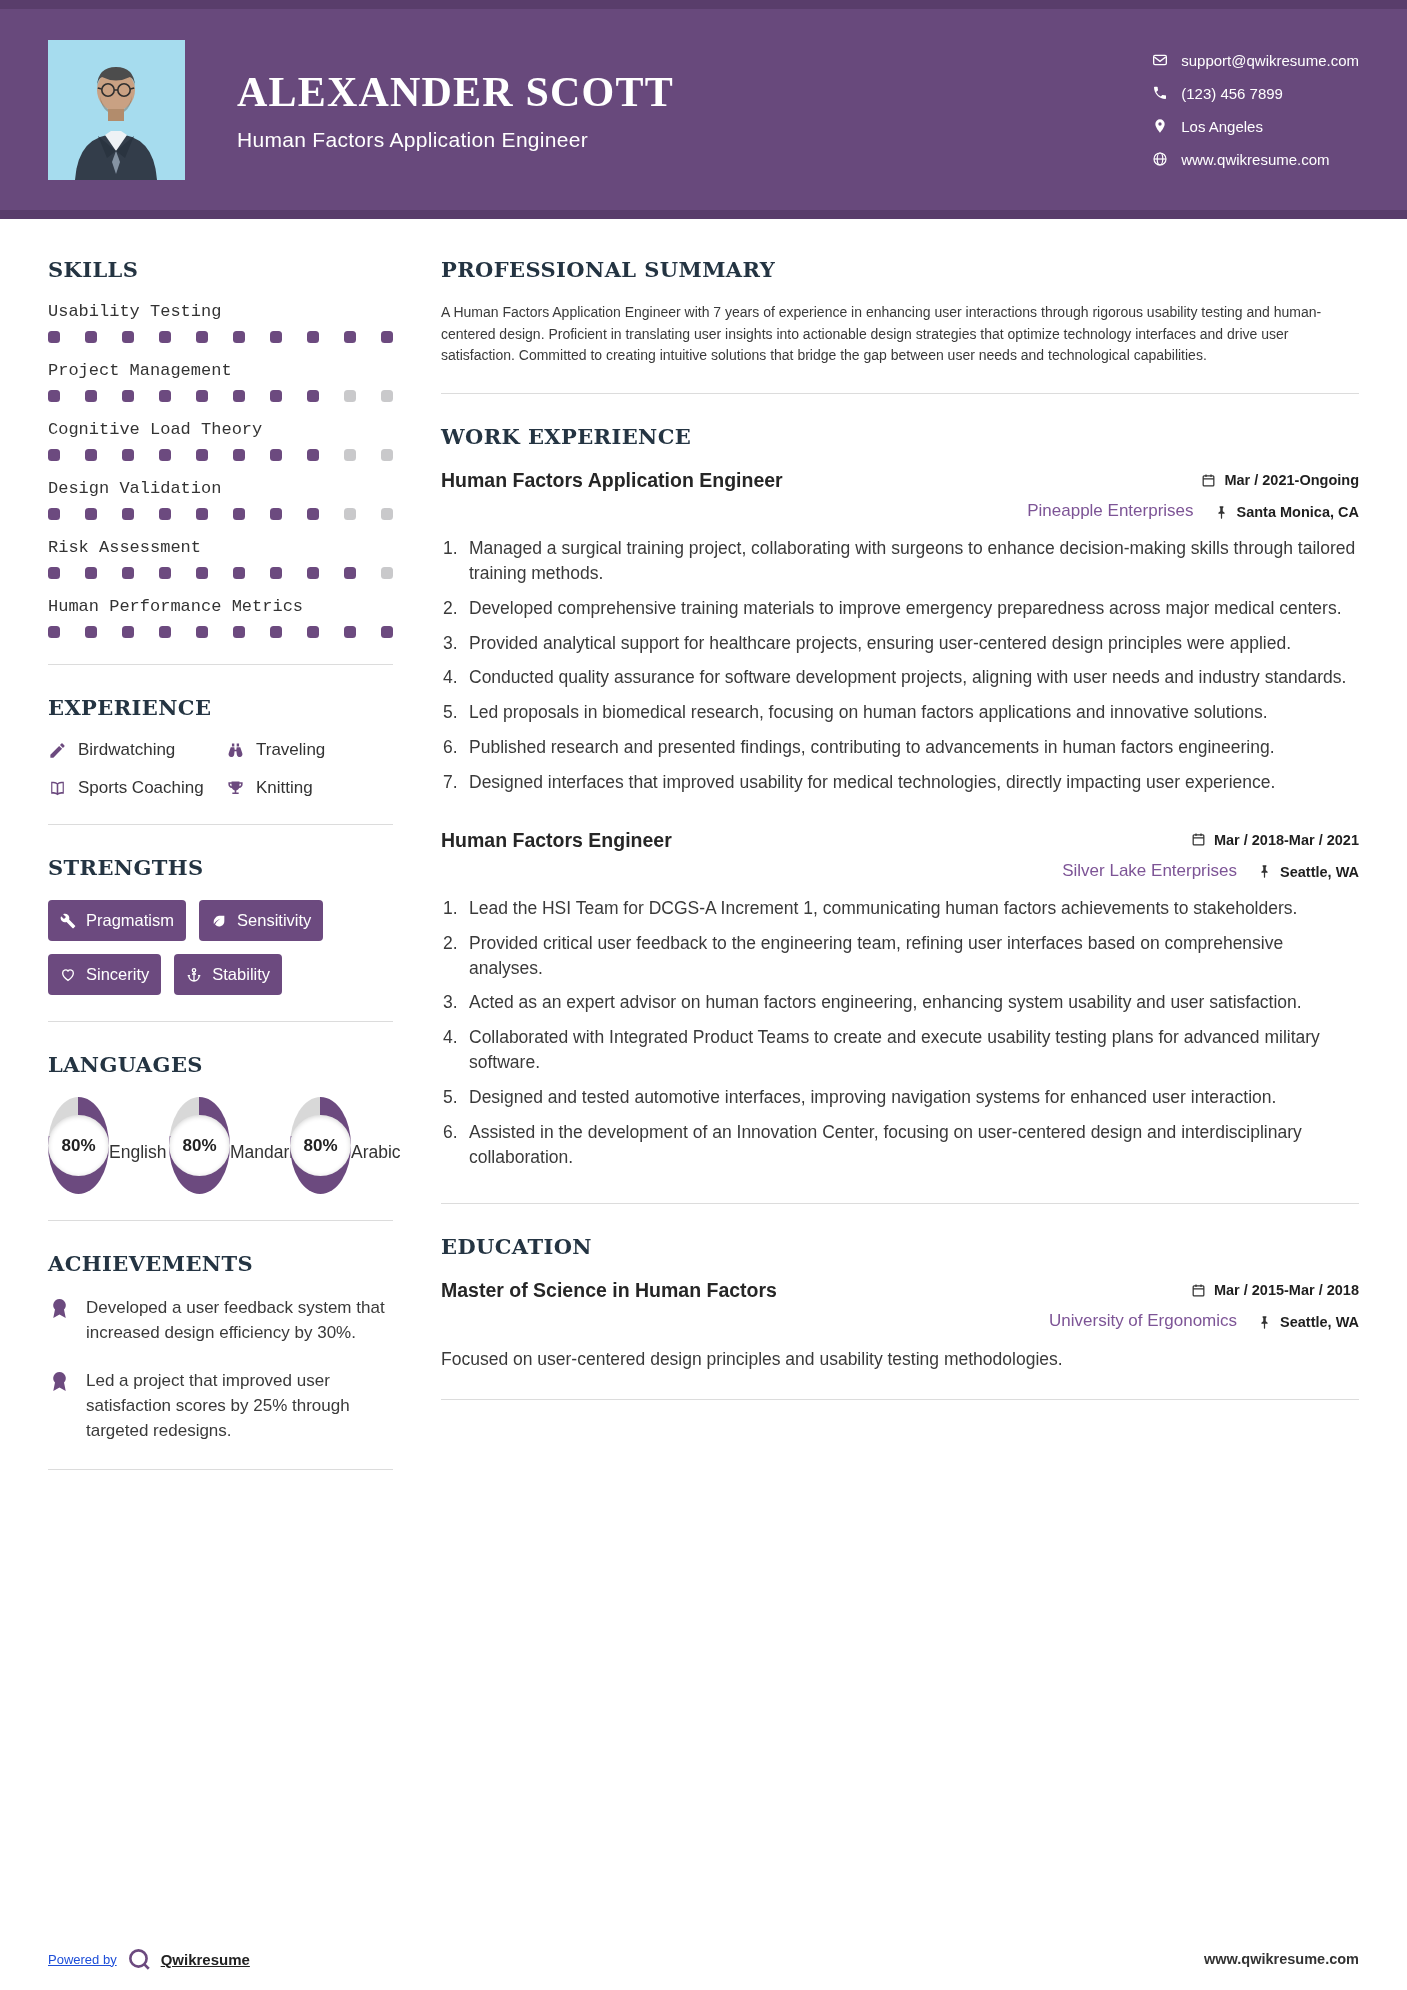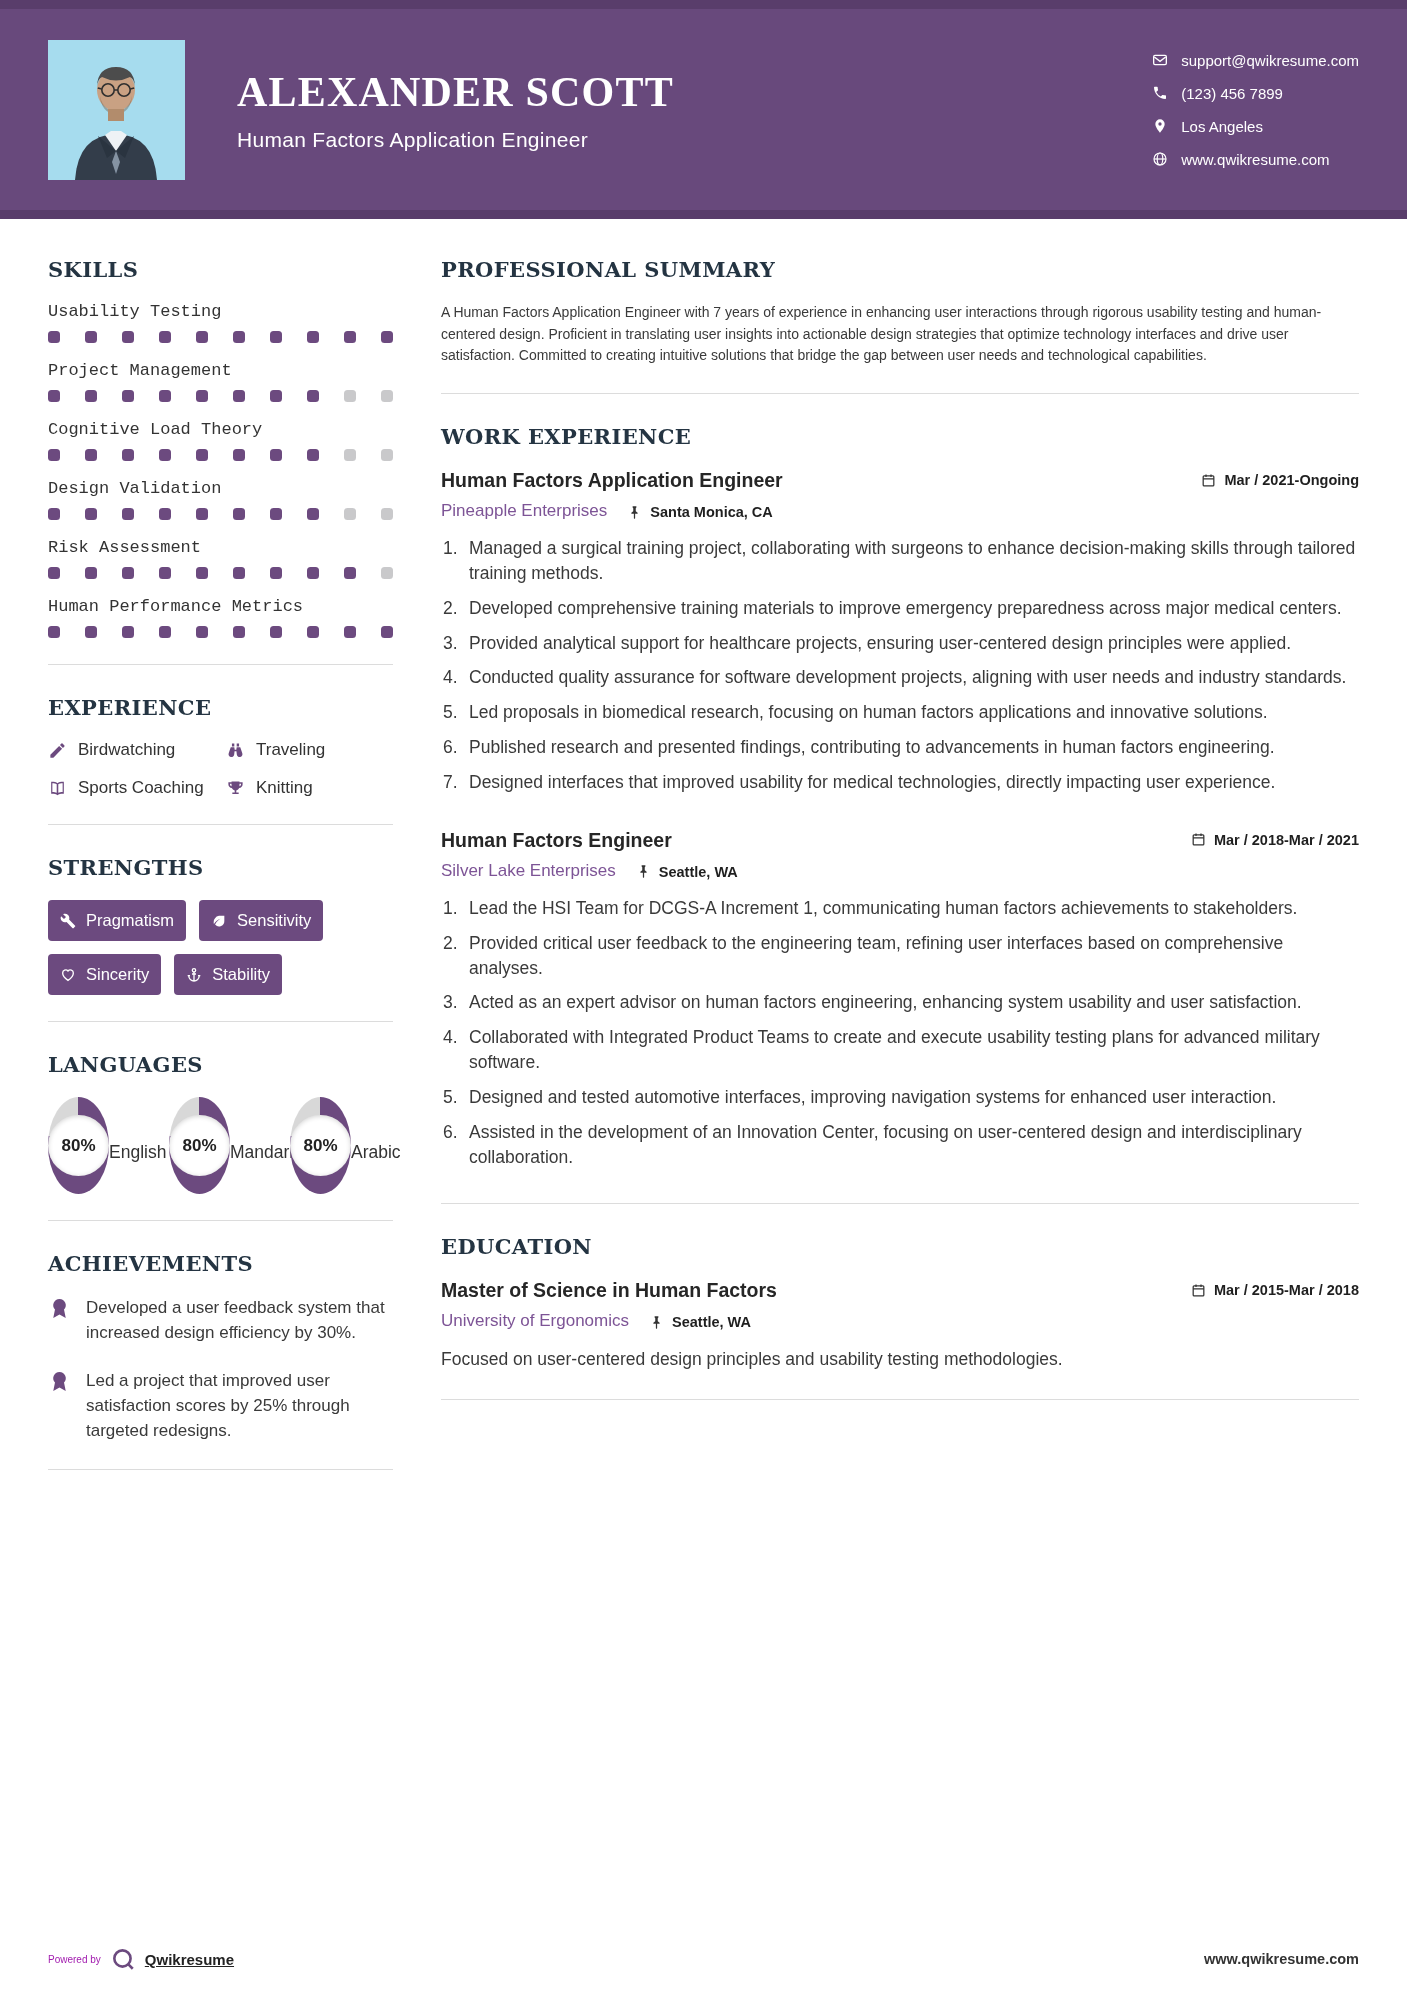--- a/index.html
+++ b/index.html
@@ -150,21 +150,21 @@
   .ach .icon { width: 23px; height: 23px; color: var(--accent); margin-top: 1px; }
 
   
   .summary-text { margin: 0; font-size: 14px; line-height: 1.55; color: var(--body); }
 
   .job { margin-bottom: 34px; }
   .job-head { display: flex; justify-content: space-between; align-items: flex-start; margin-bottom: 9px; gap: 20px; }
   .job-title { margin: 0; font-size: 19.5px; font-weight: bold; color: #262626; }
   .meta { display: flex; align-items: center; gap: 8px; font-size: 14.5px; font-weight: bold; color: #1f1f1f; white-space: nowrap; margin-top: 3px; }
   .meta .icon { width: 15px; height: 15px; color: #333; }
-  .job-sub { display: flex; justify-content: flex-start; align-items: flex-start; margin-bottom: 15px; gap: 20px; }
+  .job-sub { display: flex; justify-content: flex-end; align-items: flex-start; margin-bottom: 15px; gap: 20px; }
   .company { color: var(--accent-light); font-size: 17px; }
   .bullets { margin: 0; padding: 0; list-style: none; counter-reset: b; }
   .bullets li {
     counter-increment: b;
     position: relative;
     padding-left: 28px;
     font-size: 17.5px;
     line-height: 1.42;
     margin-bottom: 10px;
     color: var(--body);
@@ -174,21 +174,21 @@
 
   
   .footer {
     margin-top: auto;
     display: flex;
     justify-content: space-between;
     align-items: center;
     padding: 20px 48px 18px;
   }
   .powered { display: flex; align-items: center; gap: 9px; }
-  .powered-label { font-size: 10px; color: #a21caf; }
+  .powered-label { font-size: 13px; color: #1d4ed8; text-decoration: underline; }
   .logo { width: 26px; height: 26px; color: var(--accent); }
   .brand { font-size: 15px; font-weight: bold; color: #222; text-decoration: underline; cursor: pointer; }
   .site { font-size: 14.5px; font-weight: bold; color: #333; cursor: pointer; }
 </style>
 </head>
 <body>
 
 <div class="page">
 
   <header class="header">

